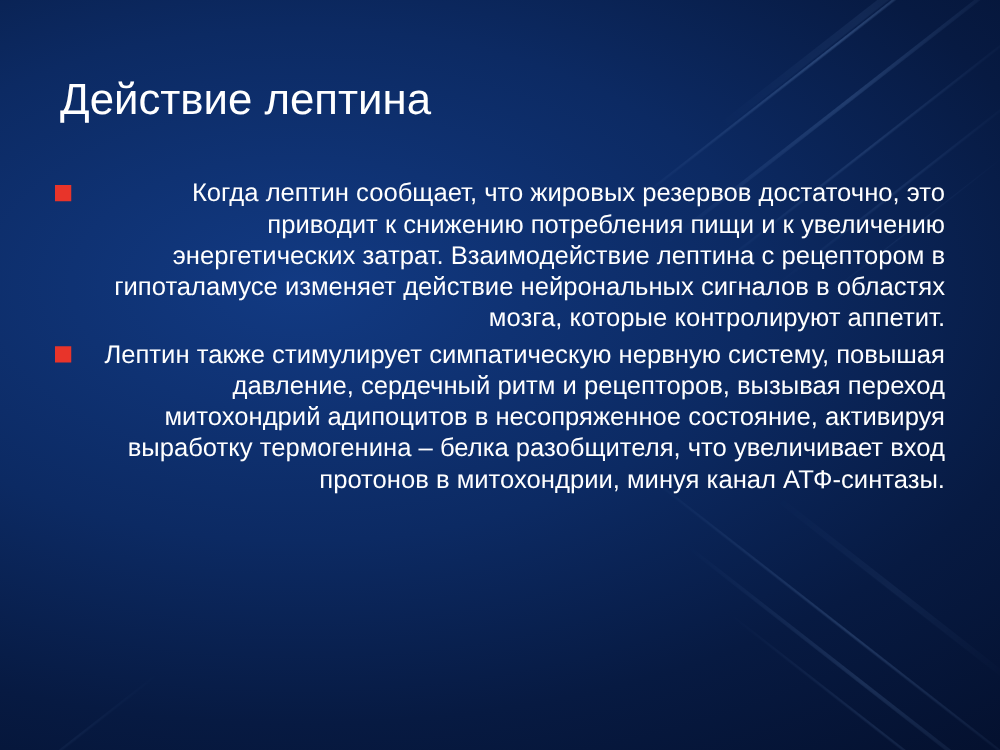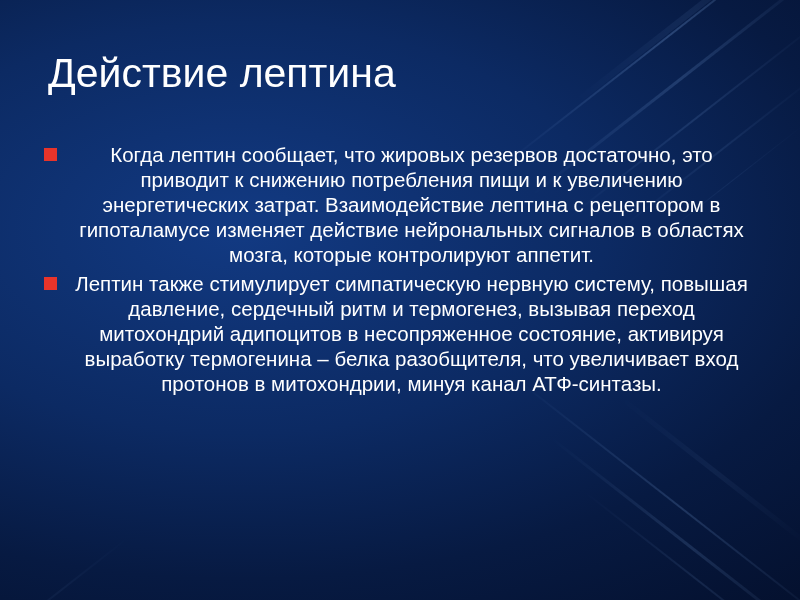--- a/index.html
+++ b/index.html
@@ -42,24 +42,24 @@
 
   .s-br1 { width: 420px; height: 2px; bottom: 92px;  right: -90px; transform: rotate(38deg); opacity: .42; }
   .s-br2 { width: 360px; height: 3px; bottom: 52px;  right: -70px; transform: rotate(38deg); opacity: .34; }
   .s-br3 { width: 300px; height: 1.5px; bottom: 18px; right: -50px; transform: rotate(38deg); opacity: .26; }
   .s-br4 { width: 250px; height: 5px; bottom: 126px; right: -40px; transform: rotate(38deg); opacity: .14; }
   .s-bl1 { width: 180px; height: 2px; bottom: 8px; left: -30px; transform: rotate(-38deg); opacity: .12; }
 
   .title {
     position: absolute;
     left: 48px;
-    top: 24px;
+    top: 38px;
     width: 700px;
     color: #ffffff;
-    font-size: 41px;
+    font-size: 35px;
     line-height: 1.1;
     font-weight: normal;
     letter-spacing: 0px;
     white-space: nowrap;
   }
   .body {
     position: absolute;
     left: 44px;
     top: 142px;
     width: 712px;
@@ -75,21 +75,21 @@
     height: 13px;
     background: #e8342a;
     margin-top: 6px;
     margin-right: 10px;
   }
   .bullet-text {
     flex: 1 1 auto;
     color: #ffffff;
     font-size: 20.5px;
     line-height: 1.22;
-    text-align: center;
+    text-align: right;
   }
 </style>
 </head>
 <body>
 
 <div class="slide">
 
   <div class="streaks">
     <div class="streak s-tr1"></div>
     <div class="streak s-tr2"></div>
@@ -108,18 +108,18 @@
 
   <div class="body">
 
     <div class="bullet-row">
       <span class="bullet-marker"></span>
       <span class="bullet-text">Когда лептин сообщает, что жировых резервов достаточно, это приводит к снижению потребления пищи и к увеличению энергетических затрат. Взаимодействие лептина с рецептором в гипоталамусе изменяет действие нейрональных сигналов в областях мозга, которые контролируют аппетит.</span>
     </div>
 
     <div class="bullet-row">
       <span class="bullet-marker"></span>
-      <span class="bullet-text">Лептин также стимулирует симпатическую нервную систему, повышая давление, сердечный ритм и термогенез, вызывая переход митохондрий адипоцитов в несопряженное состояние, активируя выработку термогенина – белка разобщителя, что увеличивает вход протонов в митохондрии, минуя канал АТФ-синтазы.</span>
+      <span class="bullet-text">Лептин также стимулирует симпатическую нервную систему, повышая давление, сердечный ритм и рецепторов, вызывая переход митохондрий адипоцитов в несопряженное состояние, активируя выработку термогенина – белка разобщителя, что увеличивает вход протонов в митохондрии, минуя канал АТФ-синтазы.</span>
     </div>
 
 
   </div>
 </div>
 
 </body></html>

